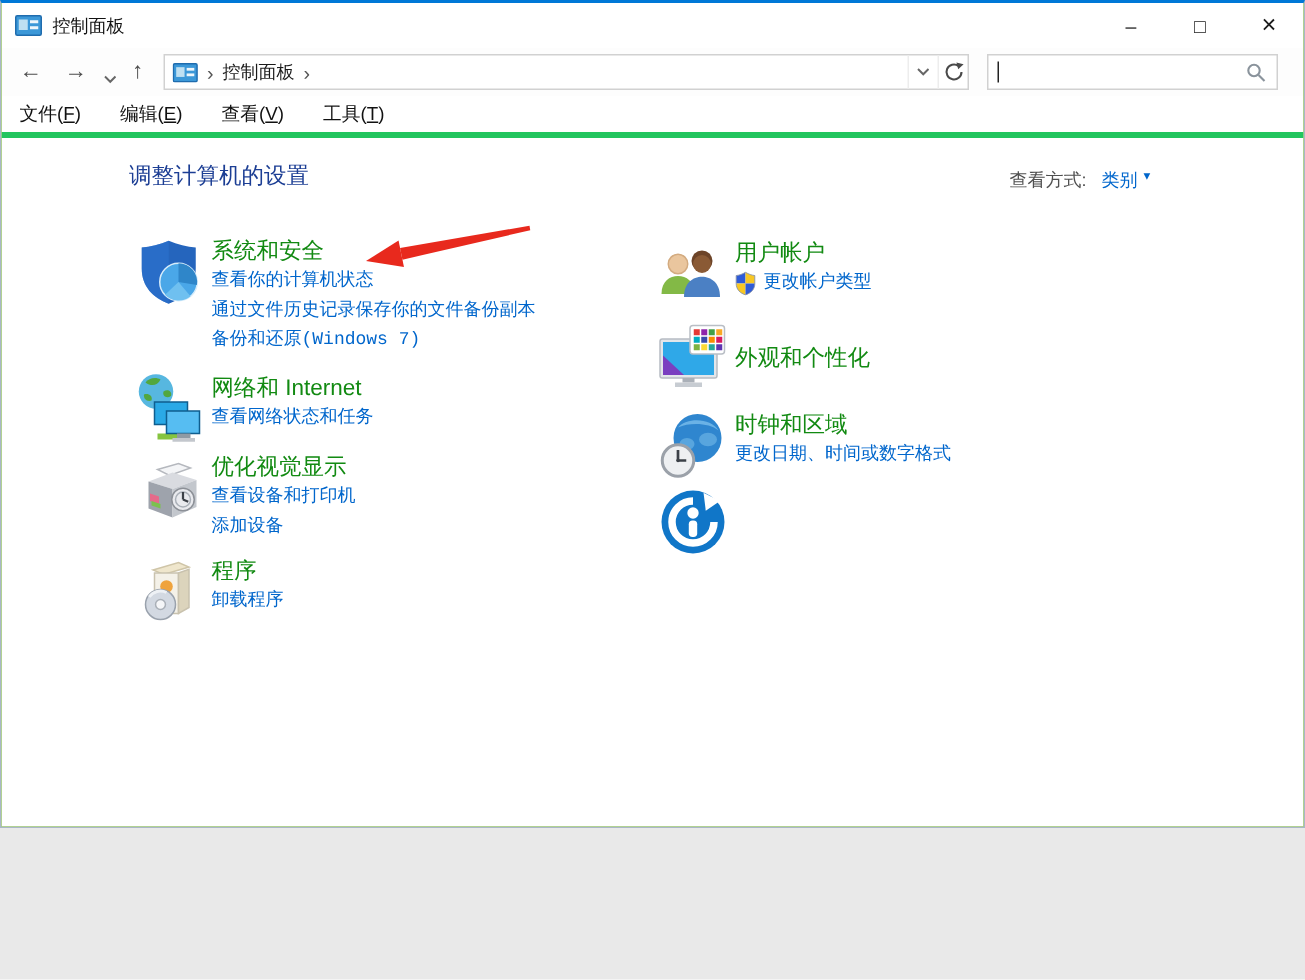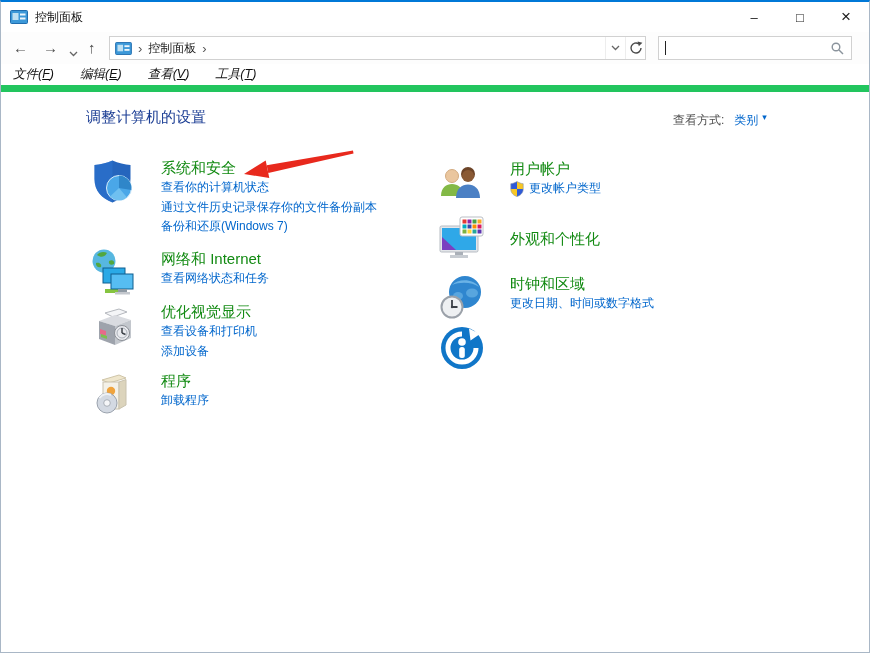--- a/index.html
+++ b/index.html
@@ -1,18 +1,18 @@
 <!DOCTYPE html>
 <html><head>
 <meta charset="utf-8">
 <style>
   html,body{margin:0;padding:0;background:#e9e9e9;}
   *{box-sizing:border-box;font-family:"Liberation Sans","DejaVu Sans",sans-serif;}
   .window{
-    position:relative;width:870px;height:653px;background:#84cc16;
+    position:relative;width:870px;height:552px;background:#84cc16;
     border:1px solid #a9b7c6;border-top:2px solid #0078d7;overflow:hidden;
   }
   
   .titlebar{position:relative;height:30px;display:flex;align-items:center;background:#fff;}
   .titlebar .app-icon{margin-left:9px;display:inline-flex;}
   .titlebar .title{margin-left:7px;font-size:12px;color:#111;}
   .win-controls{position:absolute;right:0;top:0;height:30px;display:flex;}
   .win-btn{width:46px;height:30px;display:flex;align-items:center;justify-content:center;
     font-size:13px;color:#1a1a1a;cursor:pointer;}
   .win-btn.close-btn{font-size:17px;}
@@ -31,36 +31,36 @@
     cursor:pointer;border-left:1px solid #ededed;}
   .search-box{
     position:absolute;left:657px;top:4px;width:194px;height:24px;
     border:1px solid #d1d1d1;background:#fff;display:flex;align-items:center;
   }
   .search-box .caret{width:1px;height:14px;background:#222;margin-left:6px;}
   .search-box input{flex:1;border:none;outline:none;font-size:12px;padding:0 4px;background:transparent;}
   .search-box .mag{margin-right:7px;display:inline-flex;cursor:pointer;}
   
   .menubar{height:28px;display:flex;align-items:center;padding-left:10px;
-    border-bottom:7px solid #22c55e;background:#fff;font-style:italic;}
+    border-bottom:4px solid #22c55e;background:#fff;}
   .menu-item{font-size:12.5px;color:#111;margin-right:22px;cursor:pointer;padding:3px 2px;}
   .mnemonic{text-decoration:underline;}
   
   .content{position:absolute;top:90px;left:0;right:0;bottom:0;background:#fff;}
   .page-heading{position:absolute;left:85px;top:16px;font-size:15px;color:#1c3e94;}
   .view-by{position:absolute;left:672px;top:20px;font-size:12px;display:flex;cursor:pointer;}
   .view-by .vb-label{color:#4f4f4f;margin-right:10px;}
   .view-by .vb-value{color:#0066cc;}
   .view-by .vb-caret{color:#0066cc;font-size:9px;margin-left:4px;}
   .cat{position:absolute;display:flex;}
   .cat-icon{width:48px;height:48px;flex:0 0 48px;display:flex;align-items:flex-start;
     justify-content:center;cursor:pointer;}
-  .cat-body{margin-left:24px;padding-top:1px;}
+  .cat-body{margin-left:4px;padding-top:1px;}
   .cat-title{display:block;font-size:15px;line-height:20px;color:#128a12;text-decoration:none;cursor:pointer;}
-  .task{display:block;font-size:12px;line-height:19.5px;color:#0066cc;text-decoration:none;cursor:pointer;}
+  .task{display:block;font-size:12px;line-height:19.5px;color:#0066cc;text-decoration:none;cursor:pointer;font-family:Liberation Mono, monospace;}
   .task-row{display:flex;align-items:center;}
   .task-row .uac{margin-right:5px;display:inline-flex;}
   .annotation-arrow{position:absolute;left:235px;top:50px;pointer-events:none;}
 </style>
 </head>
 <body>
 
 <div class="window">
 
   <div class="titlebar">

